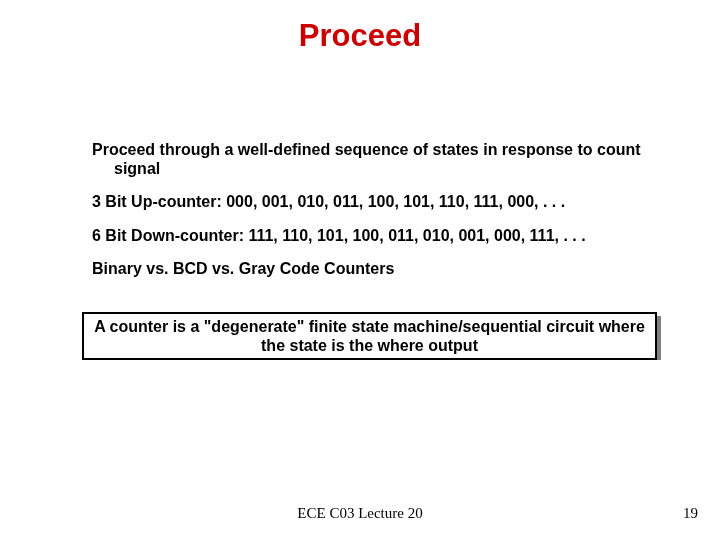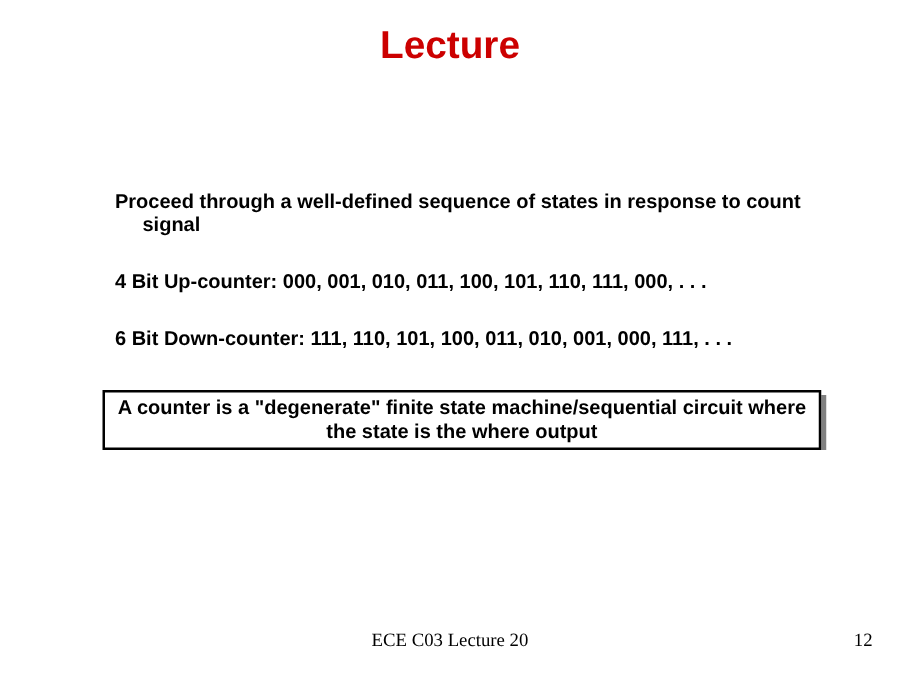--- a/index.html
+++ b/index.html
@@ -34,21 +34,20 @@
     top: 140px;
     left: 92px;
     width: 555px;
   }
   .para {
     font-family: Arial, Helvetica, sans-serif;
     font-weight: bold;
     font-size: 16px;
     color: #000000;
     line-height: 1.2;
-    margin-top: 12px;
   }
   .indent {
     text-indent: -22px;
     padding-left: 22px;
   }
   .spacer {
     height: 14px;
   }
   .box-wrap {
     position: absolute;
@@ -97,34 +96,35 @@
     font-family: "Times New Roman", Times, serif;
     font-size: 15px;
     color: #000000;
   }
 </style>
 </head>
 <body>
 
 <div class="slide">
 
-  <div class="title">Lecture</div>
+  <div class="title">Proceed</div>
 
   <div class="body">
     <div class="para indent">Proceed through a well-defined sequence of states in response to count signal</div>
     <div class="spacer"></div>
-    <div class="para">4 Bit Up-counter: 000, 001, 010, 011, 100, 101, 110, 111, 000, . . .</div>
+    <div class="para">3 Bit Up-counter: 000, 001, 010, 011, 100, 101, 110, 111, 000, . . .</div>
     <div class="spacer"></div>
     <div class="para">6 Bit Down-counter:  111, 110, 101, 100, 011, 010, 001, 000, 111, . . .</div>
     <div class="spacer"></div>
+    <div class="para">Binary vs. BCD vs. Gray Code Counters</div>
   </div>
 
   <div class="box-wrap">
     <div class="box-shadow"></div>
     <div class="box">
       <span>A counter is a "degenerate" finite state machine/sequential circuit where the state </span><span class="is">is</span><span> the where output</span>
     </div>
   </div>
 
   <div class="footer-center">ECE C03 Lecture 20</div>
-  <div class="footer-right">12</div>
+  <div class="footer-right">19</div>
 
 </div>
 
 </body></html>

